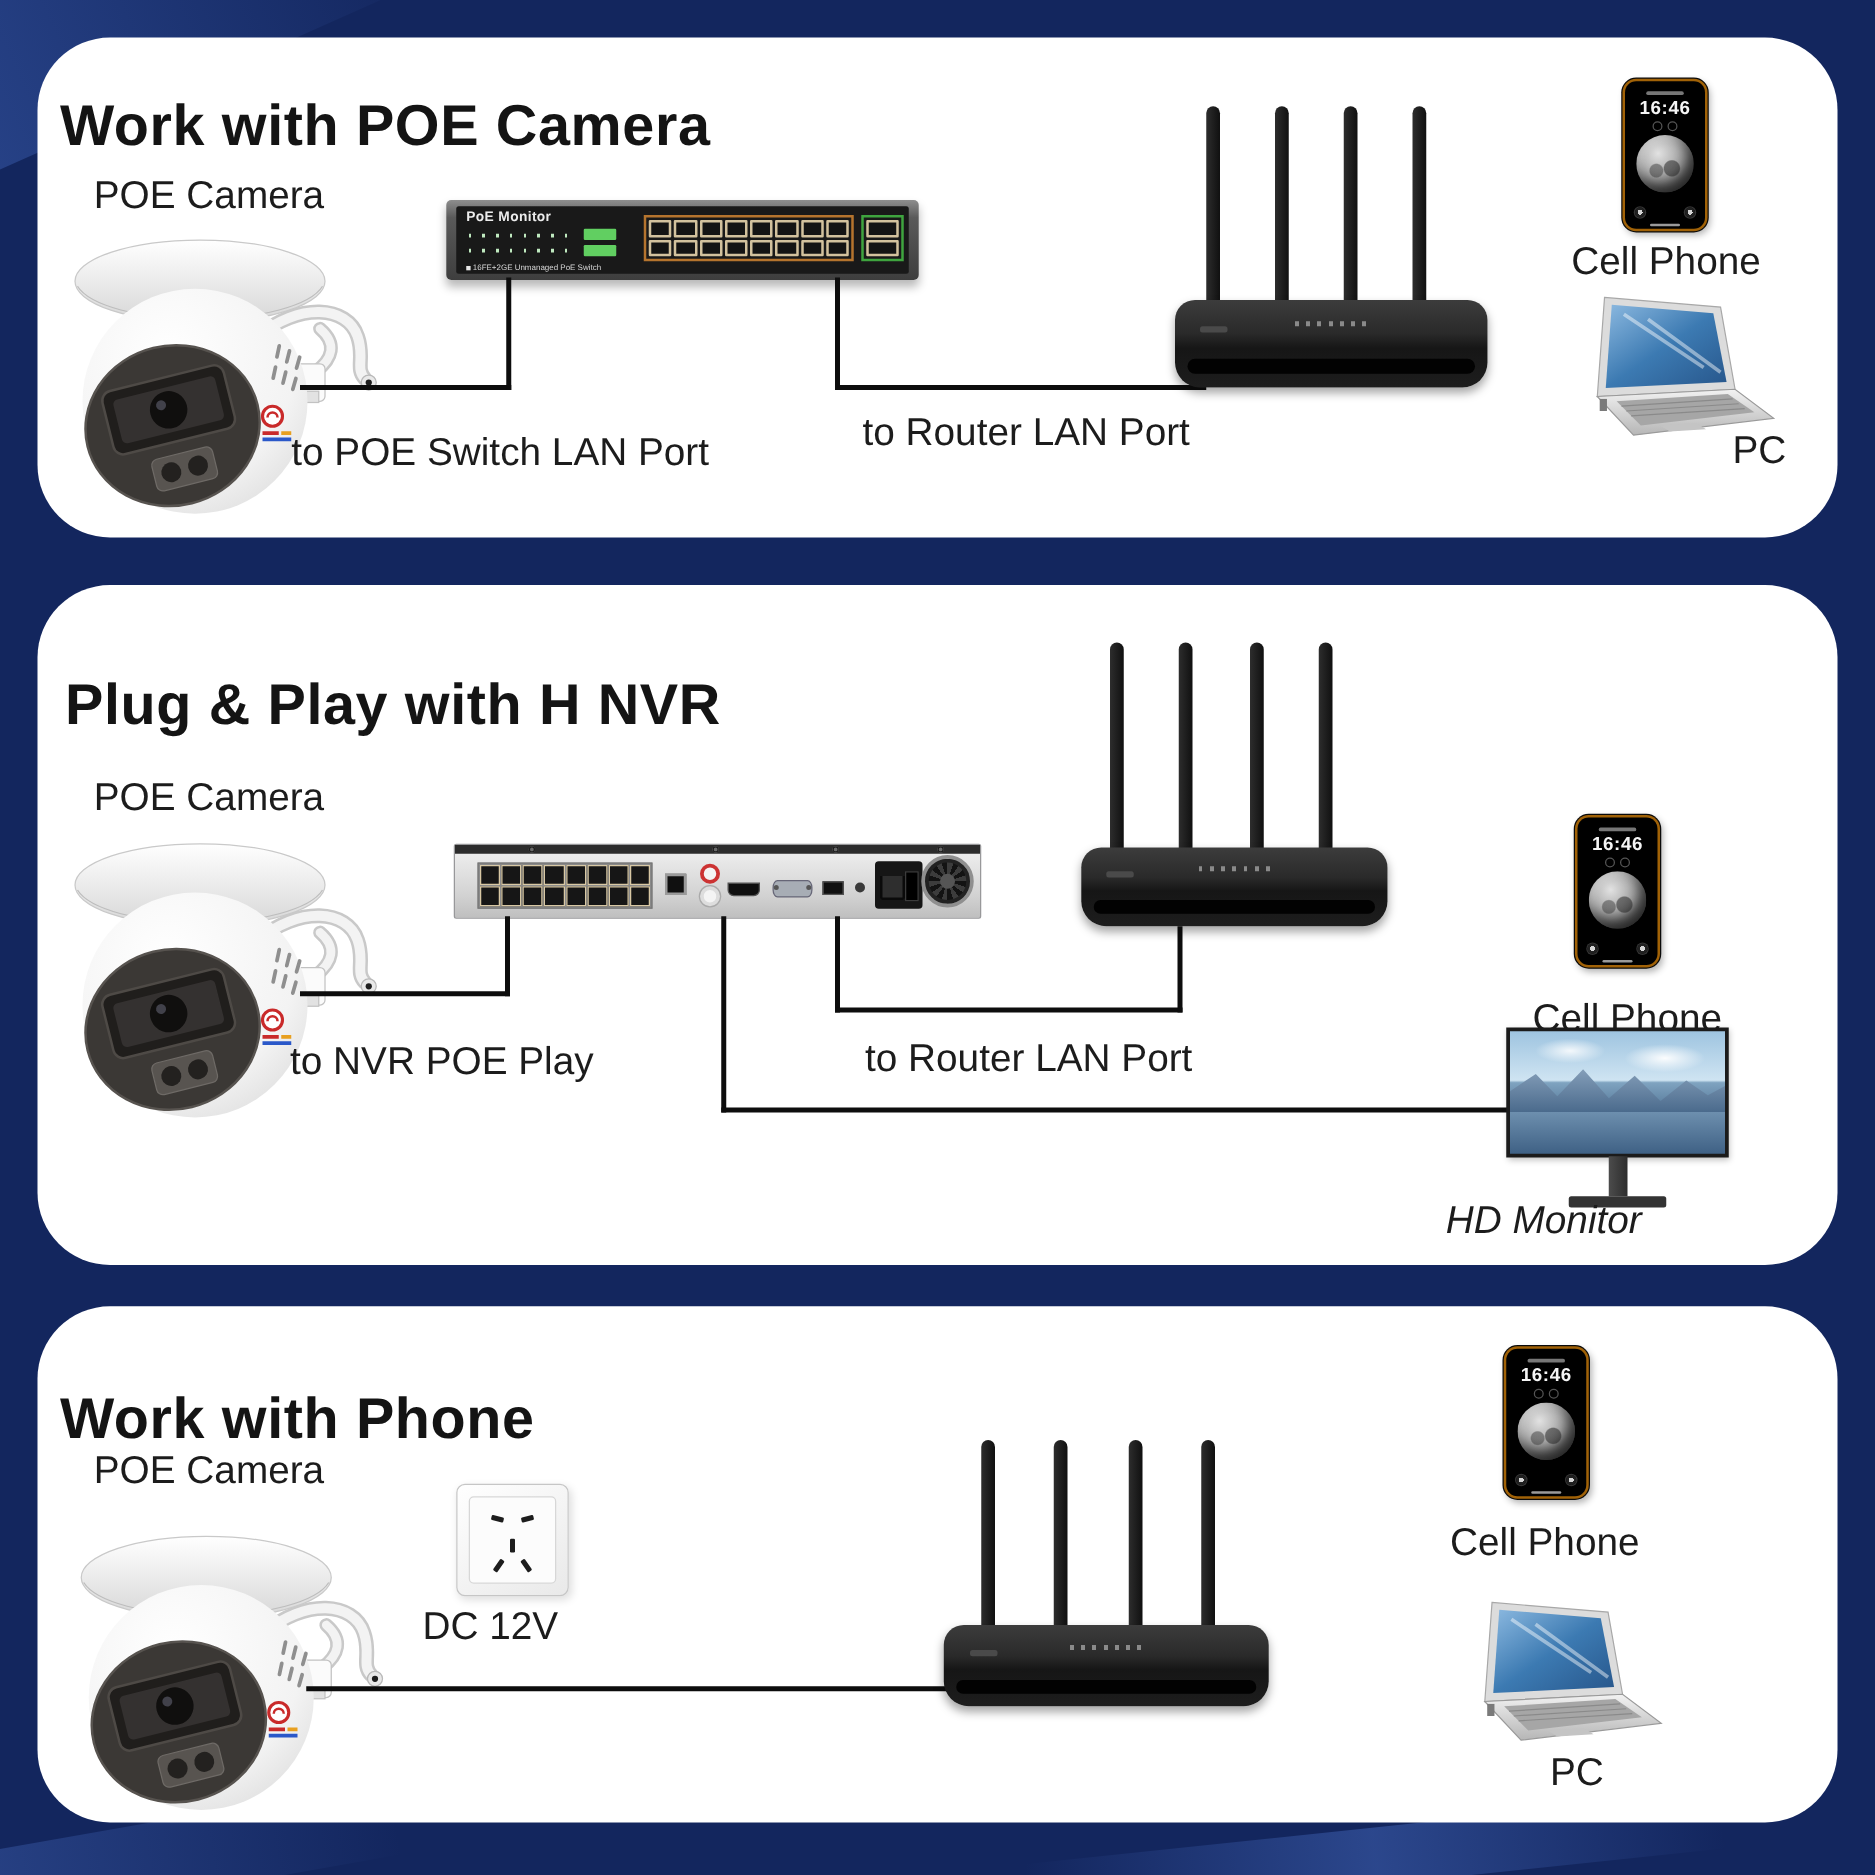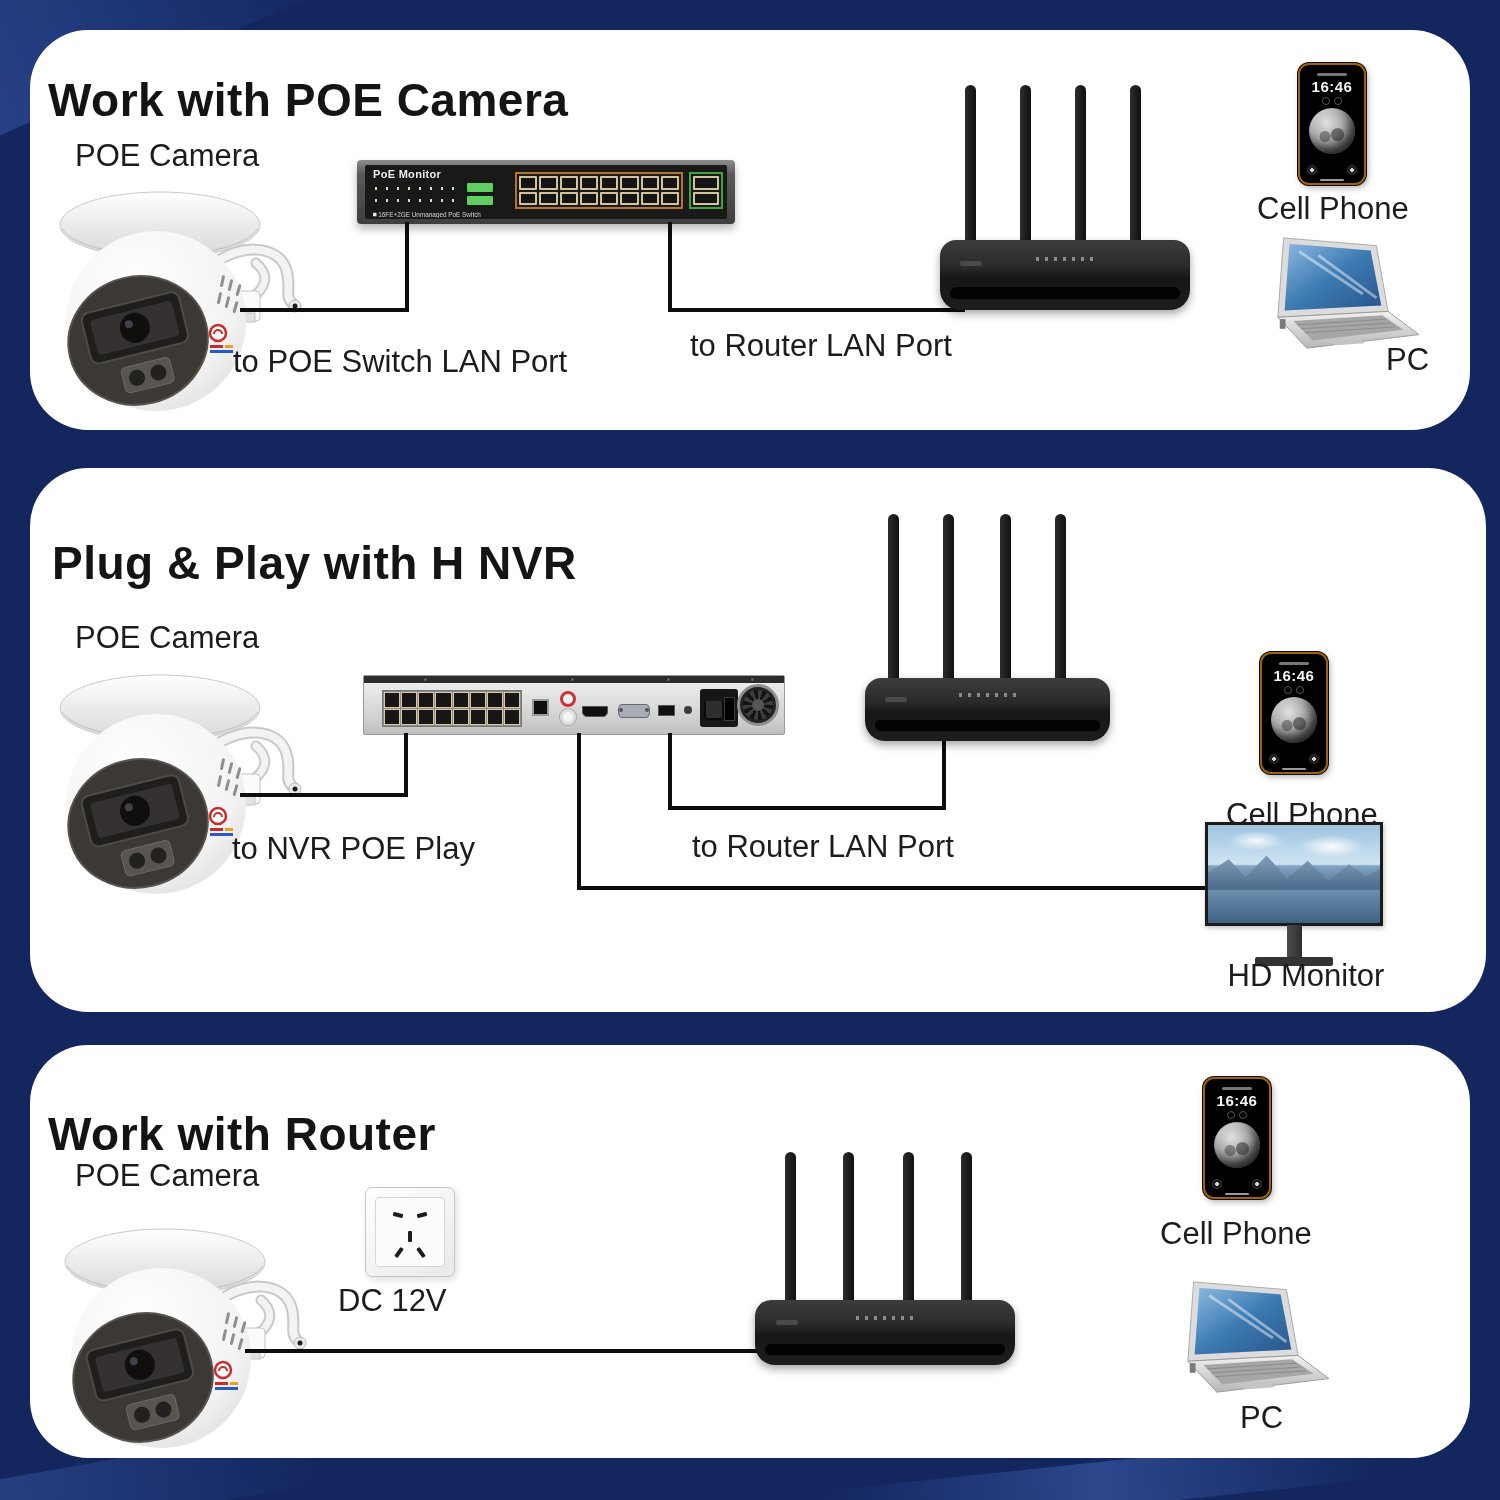--- a/index.html
+++ b/index.html
@@ -12,21 +12,21 @@
   .bg-accent{position:absolute;pointer-events:none;}
   .bg-a1{left:-120px;top:-60px;width:460px;height:140px;transform:rotate(-24deg);
          background:linear-gradient(90deg,rgba(70,110,200,.45),rgba(70,110,200,0));}
   .bg-a2{left:820px;top:1462px;width:560px;height:46px;transform:rotate(-6deg);
          background:linear-gradient(90deg,rgba(70,110,200,0),rgba(80,120,210,.40),rgba(70,110,200,0));}
   .bg-a3{left:-40px;top:1455px;width:360px;height:60px;transform:rotate(-10deg);
          background:linear-gradient(90deg,rgba(80,120,210,.35),rgba(70,110,200,0));}
 
   .panel{position:absolute;left:30px;width:1440px;background:#ffffff;border-radius:58px;}
   #panel1{top:30px;height:400px;}
-  #panel2{top:468px;height:544px;padding-left:16px;}
+  #panel2{top:468px;height:544px;}
   #panel3{top:1045px;height:413px;}
 
   .title{position:absolute;color:#141414;font-size:46px;font-weight:700;white-space:nowrap;letter-spacing:.5px;}
   .lbl{position:absolute;color:#1c1c1c;font-size:31px;white-space:nowrap;}
   .lbl.center{text-align:center;}
 
   .line{position:absolute;background:#0d0d0d;}
 
   
   .phone{position:absolute;width:64px;height:118px;background:#a16207;border-radius:11px;padding:2px;
@@ -399,24 +399,24 @@
 </div>
 <div class="lbl" style="left:1226px;top:797px;">Cell Phone</div>
 
 <div class="monitor">
   <div class="m-screen">
     <div class="m-pic"></div>
   </div>
   <div class="m-stand"></div>
   <div class="m-base"></div>
 </div>
-<div class="lbl center" style="left:1217px;top:958px;width:178px;">HD Monitor</div>
+<div class="lbl center" style="left:1146px;top:958px;width:178px;font-style:italic;">HD Monitor</div>
 
 <section class="panel" id="panel3">
-  <h1 class="title" style="left:18px;top:31px;">Work with Router</h1>
+  <h1 class="title" style="left:18px;top:31px;">Work with Phone</h1>
   <div class="lbl" style="left:45px;top:113px;">POE Camera</div>
 </section>
 
 <div class="cam" style="left:45px;top:1222px;">
   <svg viewBox="0 0 270 235" width="270" height="235">
       <use href="#cam"></use>
     </svg>
 </div>
 
 <div class="socket">

